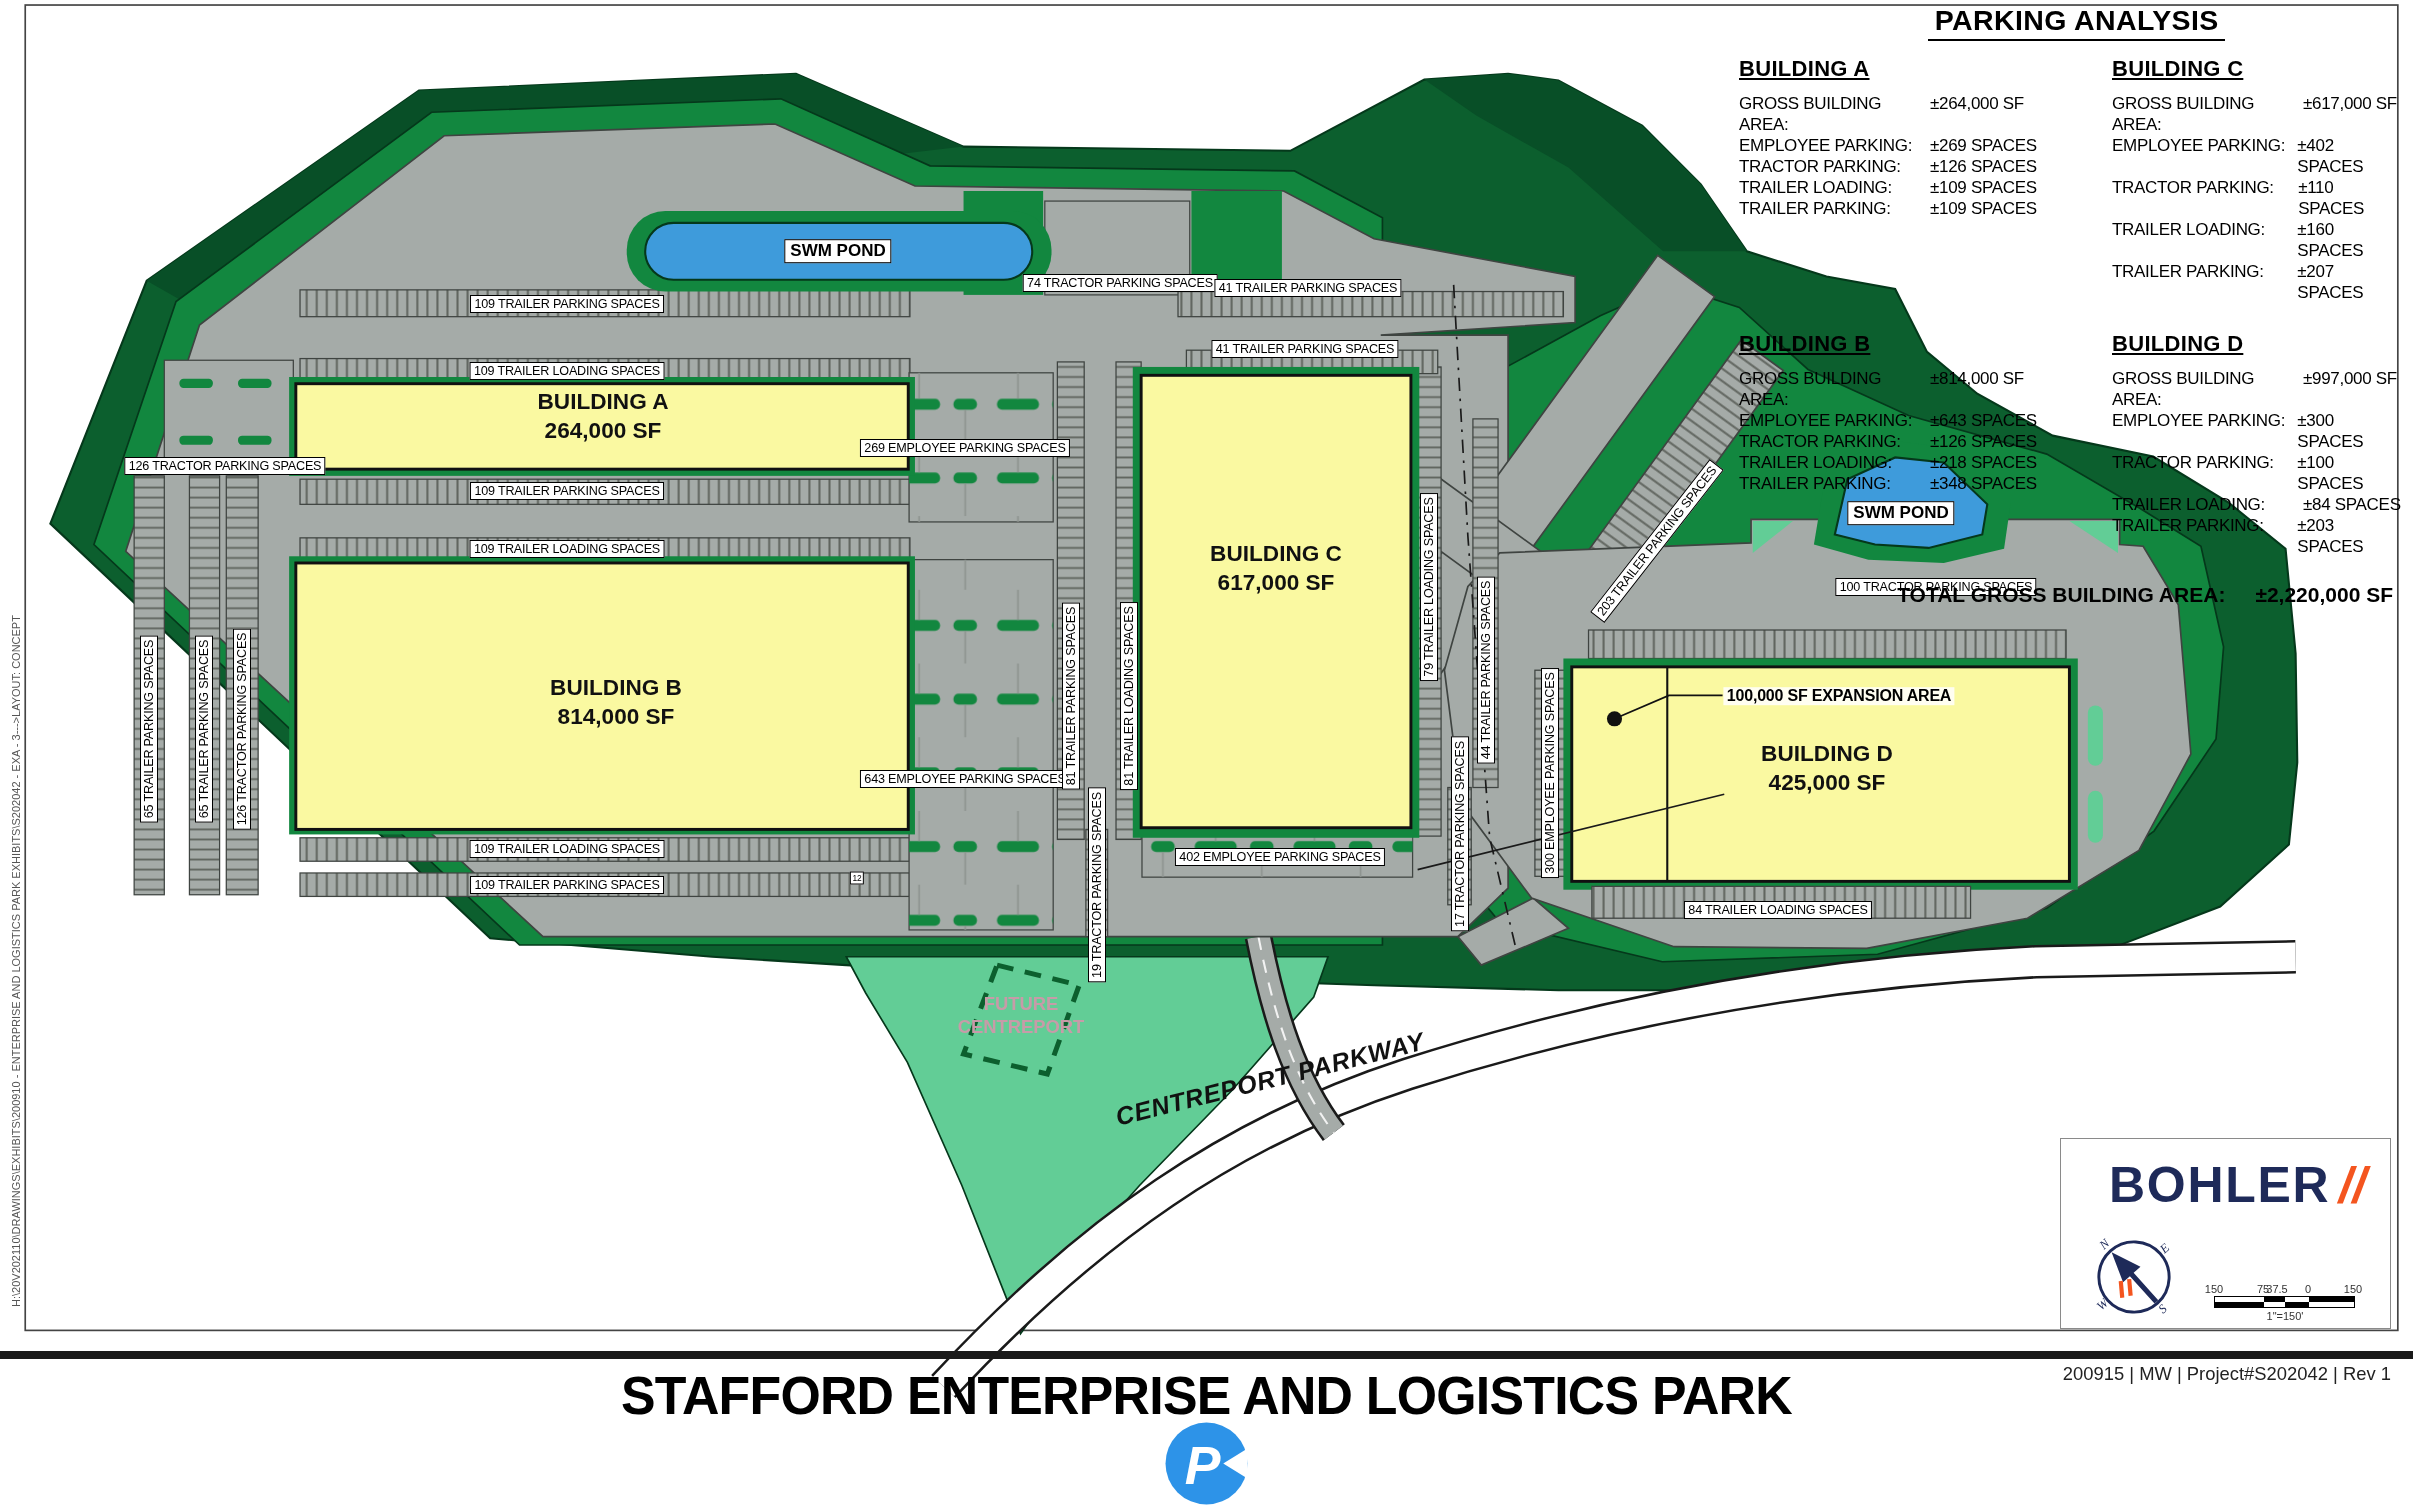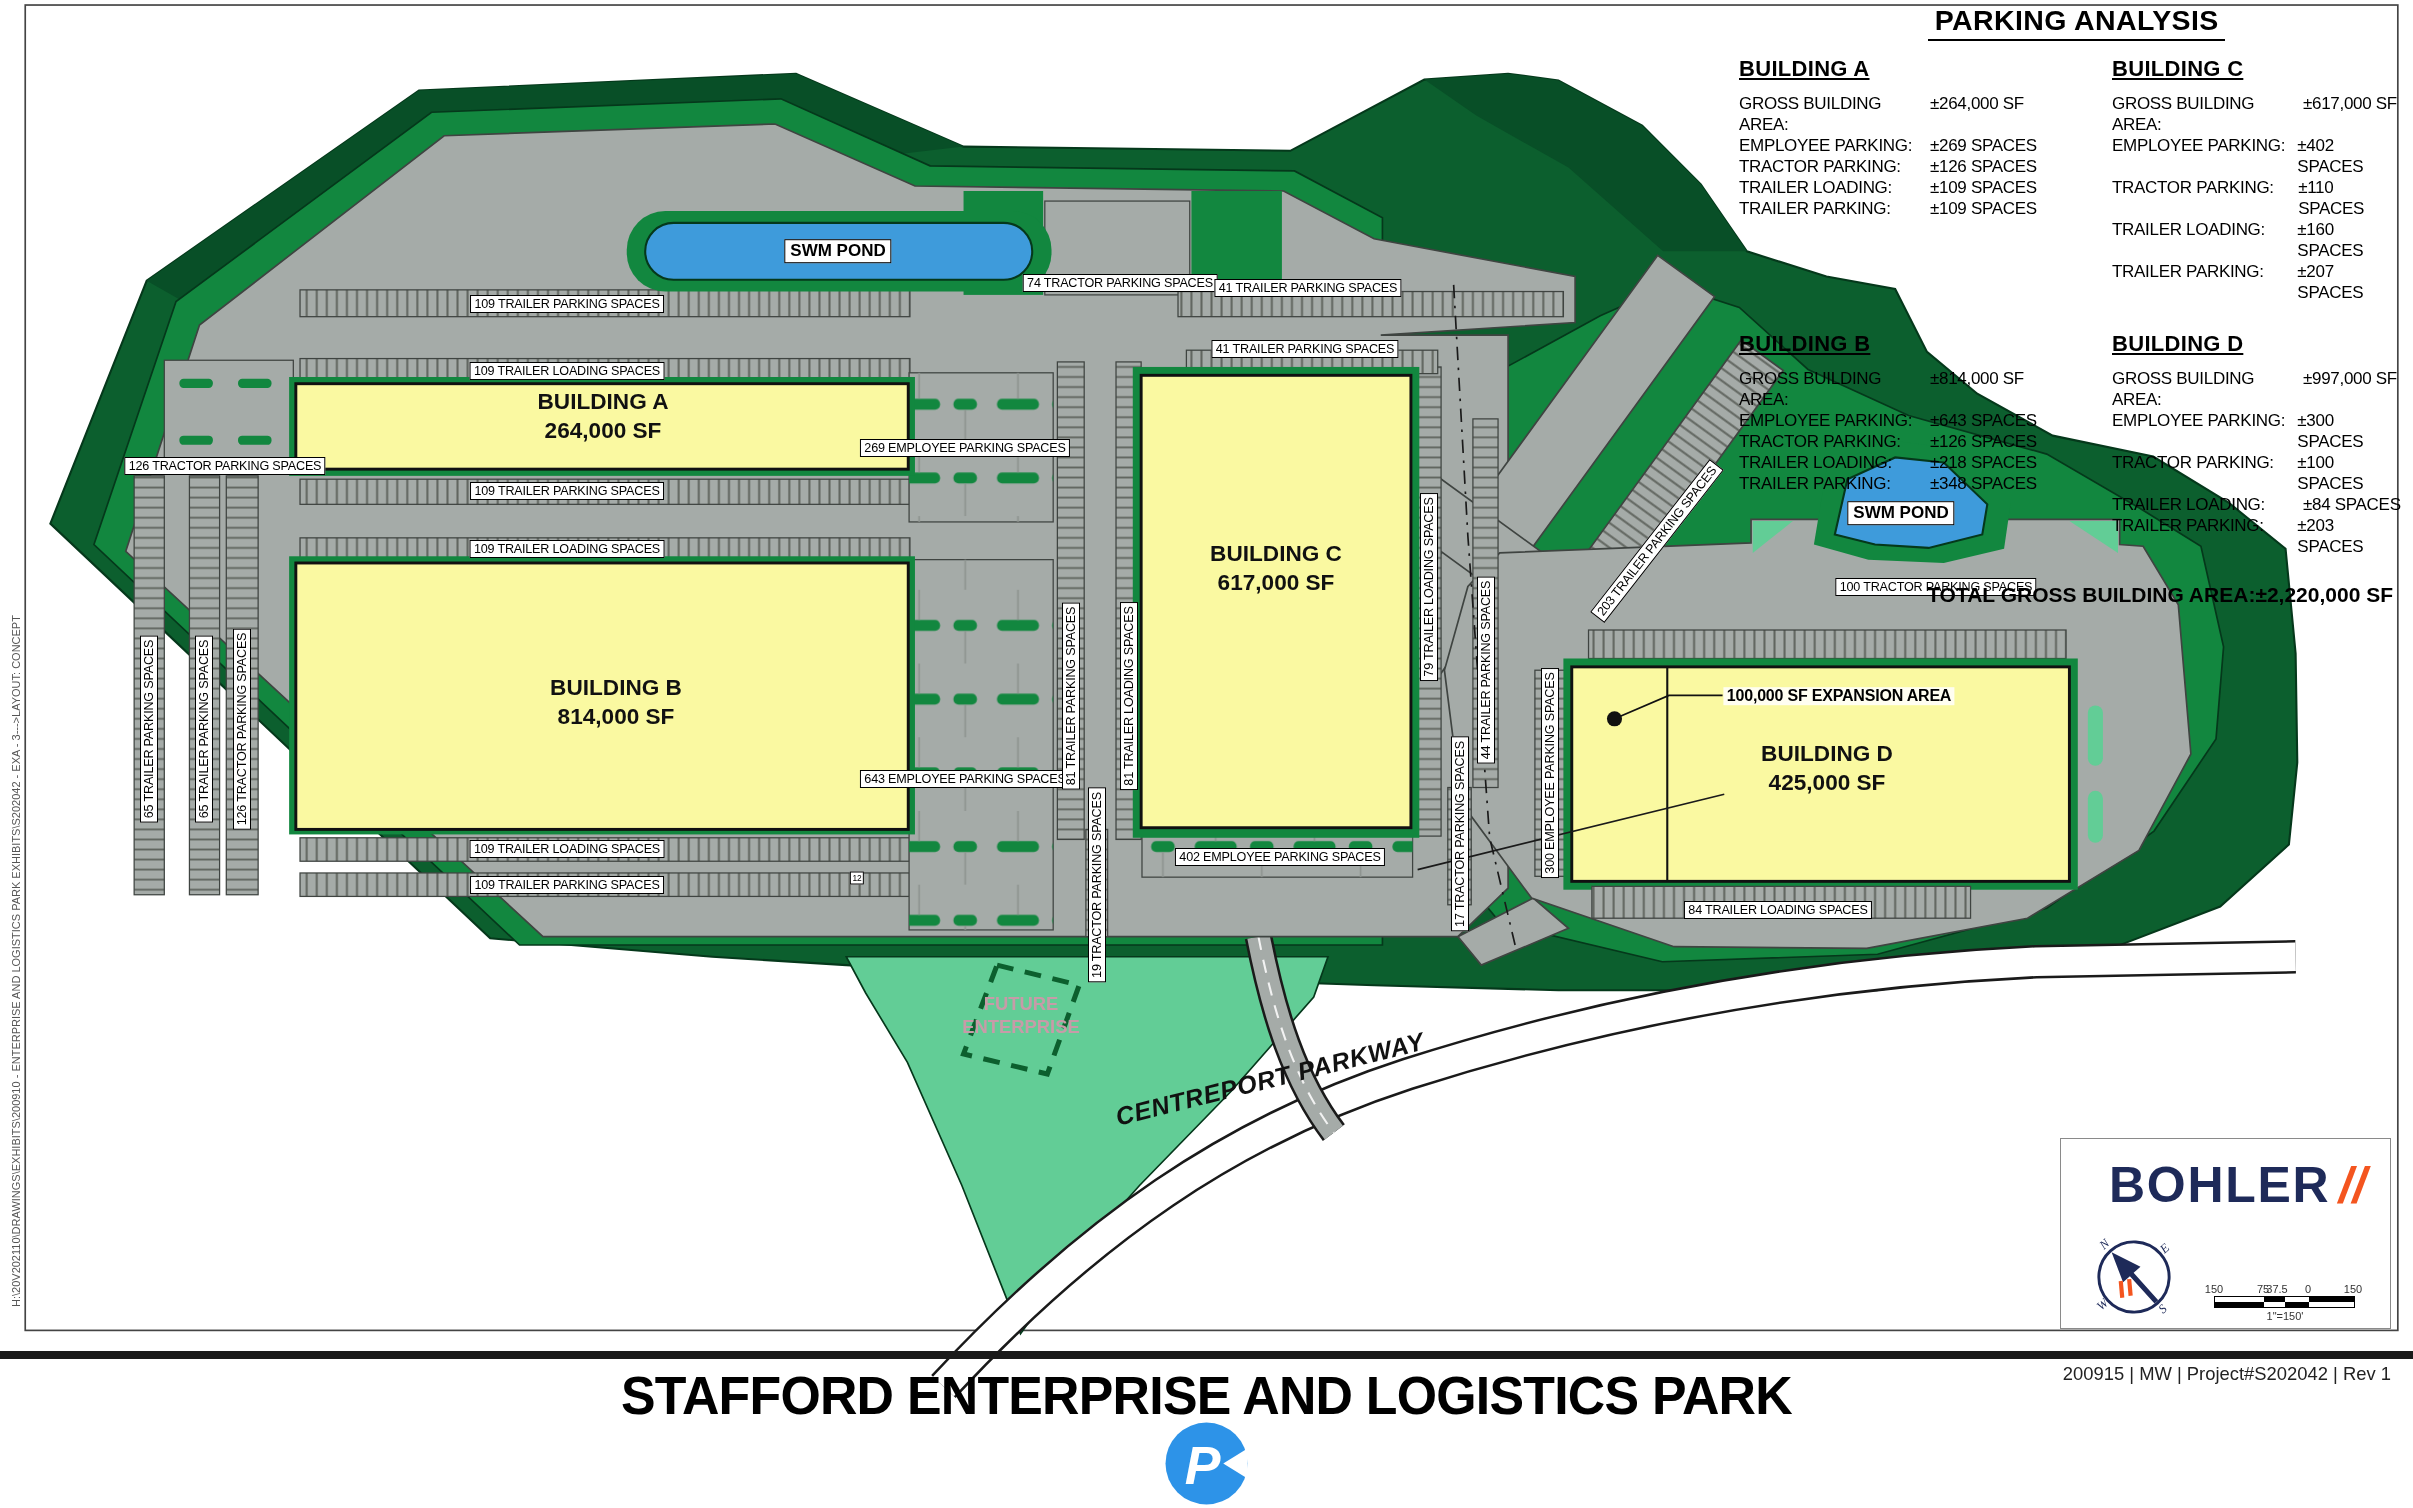--- a/index.html
+++ b/index.html
@@ -25,21 +25,21 @@
           font:11px "Liberation Sans",sans-serif;color:#555;white-space:nowrap;}
   
   #analysis{position:absolute;left:1739px;top:3.4px;width:664px;color:#000;}
   #analysis .pa-title{margin-left:189px;display:inline-block;font:bold 28.5px/34px "Liberation Sans",sans-serif;
           border-bottom:2.5px solid #000;padding:0 6.7px 1.7px 6.7px;letter-spacing:0.4px;}
   #pa-grid{display:grid;grid-template-columns:373px 289px;margin-top:15px;row-gap:28.5px;}
   .pa-block .pa-head{font:bold 22px/25px "Liberation Sans",sans-serif;text-decoration:underline;margin-bottom:11.7px;letter-spacing:0.3px;}
   .pa-row{display:flex;font:17px/21px "Liberation Sans",sans-serif;letter-spacing:-0.3px;}
   .pa-row .k{width:191px;}
   .pa-total{display:flex;justify-content:flex-end;margin-top:25px;font:bold 21px/25px "Liberation Sans",sans-serif;}
-  .pa-total .v{margin-right:10px;text-align:right;}
+  .pa-total .v{margin-left:30px;margin-right:10px;text-align:right;}
   
   #thick-rule{position:absolute;left:0;top:1351px;width:2413px;height:7.5px;background:#1a1a1a;}
   #rev-note{position:absolute;right:22px;top:1363px;font:18.4px/22px "Liberation Sans",sans-serif;color:#222;}
   #main-title{position:absolute;left:0;top:1366px;width:2413px;text-align:center;
           font:bold 54px/59px "Liberation Sans",sans-serif;color:#000;transform:scaleX(.96);letter-spacing:-0.8px;white-space:nowrap;}
   #peterson{position:absolute;left:0;top:1420px;width:2413px;display:flex;justify-content:center;align-items:center;}
   #peterson .word{font:400 47px/50px "Liberation Sans",sans-serif;color:#58595c;letter-spacing:22.6px;margin-left:35px;}
   
   #bohler-box{position:absolute;left:2060px;top:1138px;width:329px;height:189px;border:1.3px solid #8a8a8a;background:#fff;}
   #bohler-logo{position:absolute;left:35px;top:20px;display:flex;align-items:flex-start;margin-left:13px;}
@@ -227,21 +227,21 @@
         <div>617,000 SF</div>
       </div>
       <div class="bldg-label" style="left: 1827px; top: 768px;">
         <div>BUILDING D</div>
         <div>425,000 SF</div>
       </div>
     </div>
 
   <div class="future-label" style="left:1021px;top:1016px;text-align:center;">
     <div>FUTURE</div>
-    <div>ENTERPRISE</div>
+    <div>CENTREPORT</div>
   </div>
 
   <div class="road-label" style="left:1270px;top:1079px;">CENTREPORT PARKWAY</div>
 
   <div class="path-note">H:\20V202110\DRAWINGS\EXHIBITS\200910 - ENTERPRISE AND LOGISTICS PARK EXHIBITS\S202042 - EXA - 3---&gt;LAYOUT: CONCEPT</div>
 
   <div id="analysis">
     <span class="pa-title">PARKING ANALYSIS</span>
     <div id="pa-grid">
         <div class="pa-block">

